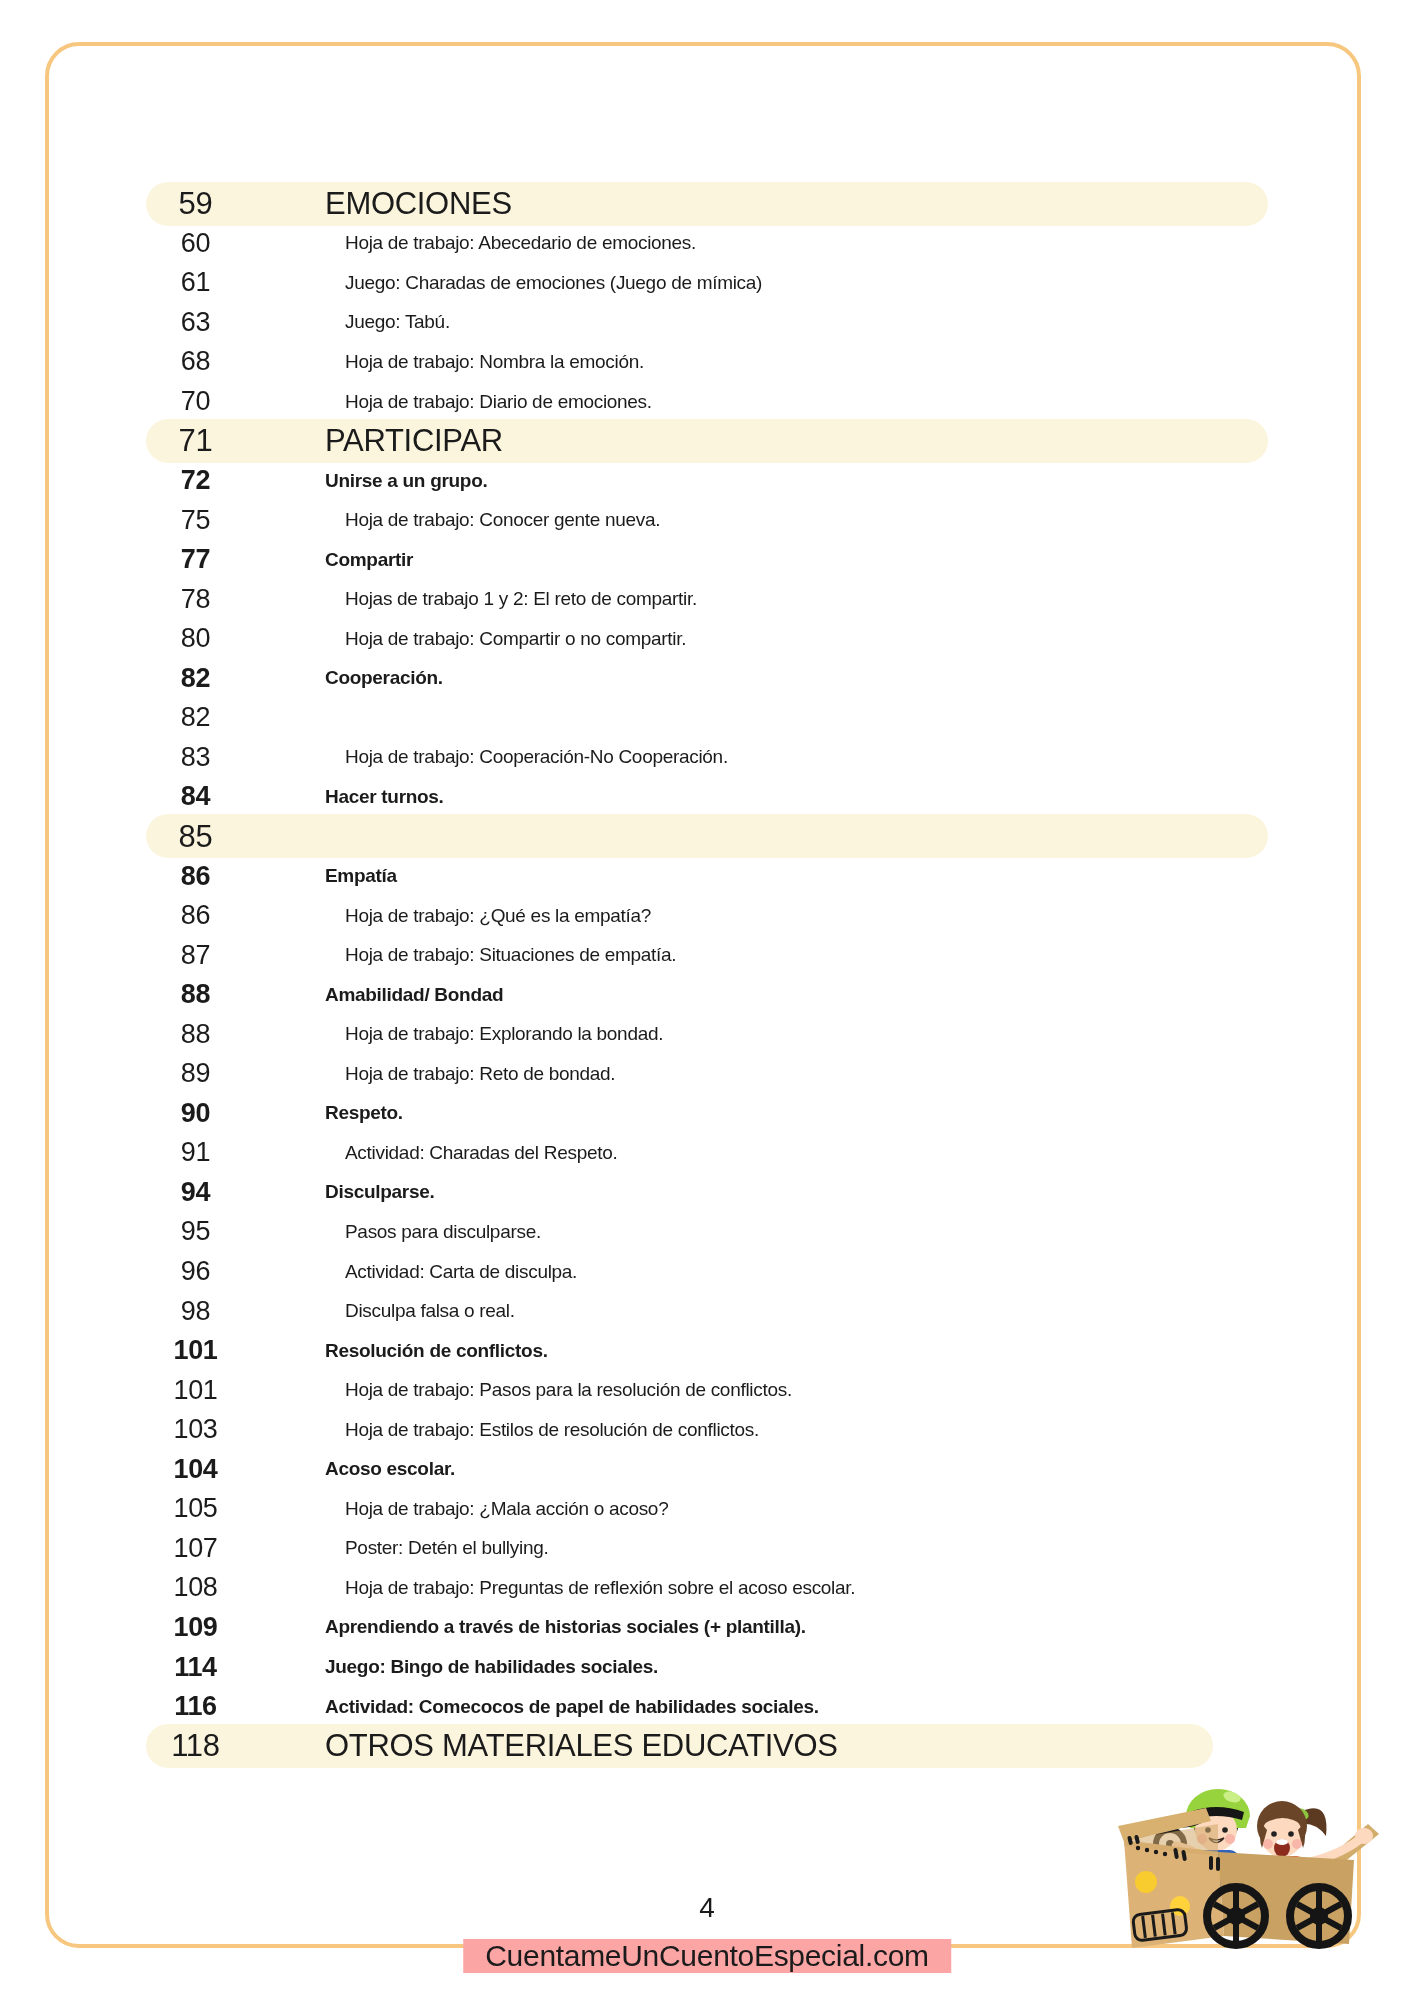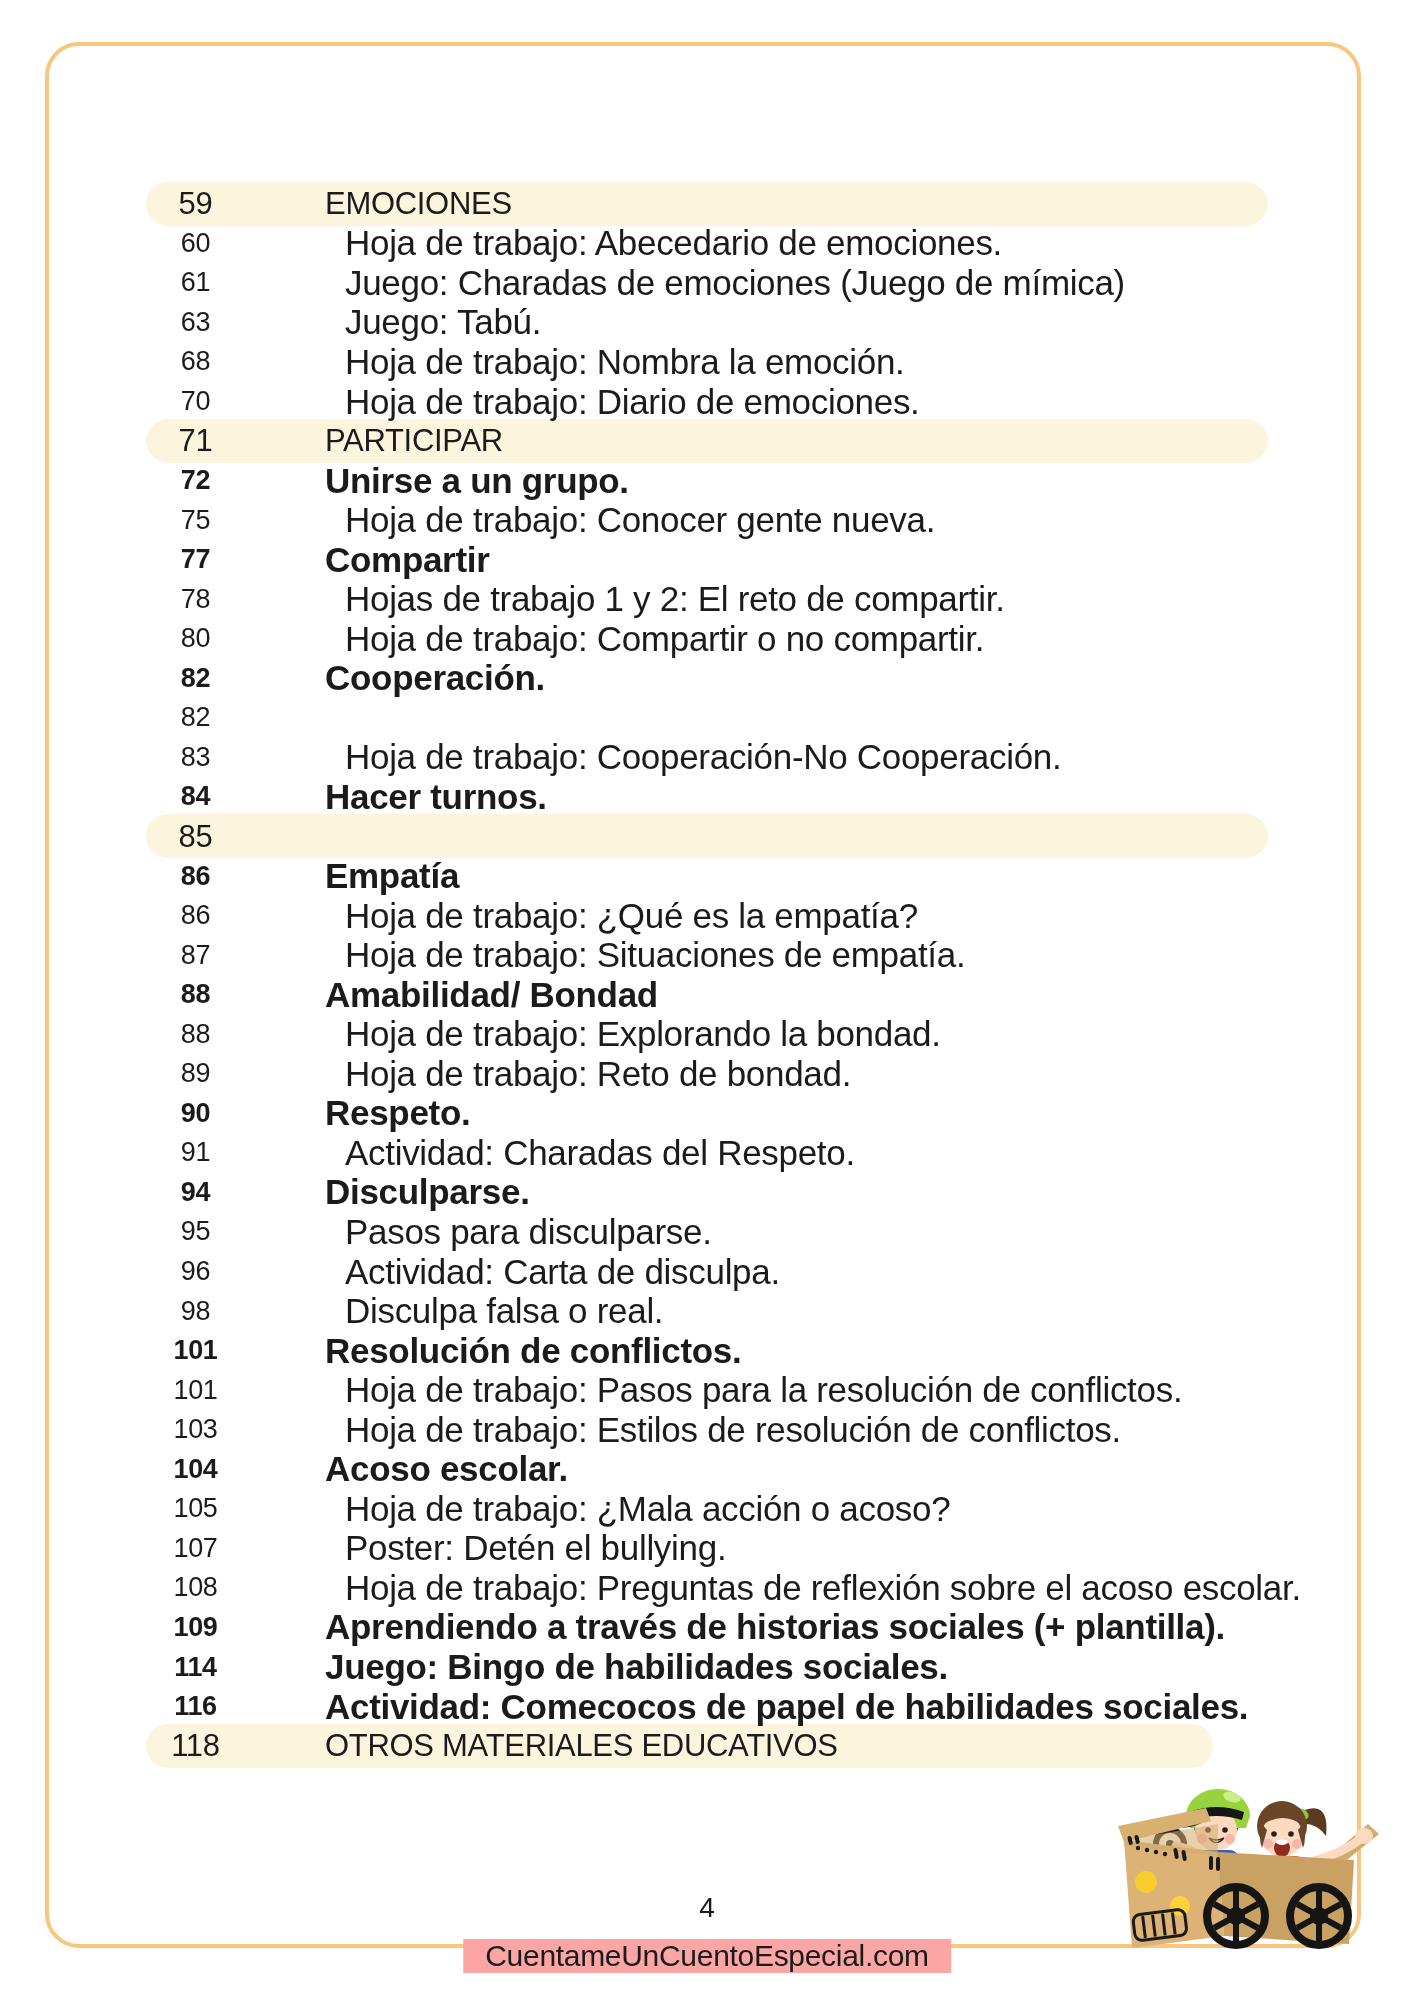--- a/index.html
+++ b/index.html
@@ -18,21 +18,21 @@
   }
   .row{
     position:relative;height:39.55px;display:flex;align-items:center;
     letter-spacing:-0.3px;white-space:nowrap;
   }
   .row .num{
     position:relative;width:145px;margin-left:95px;text-align:center;
     font-size:27px;flex:0 0 auto;z-index:1;
   }
   .row .label{
-    position:relative;margin-left:77px;font-size:35px;z-index:1;
+    position:relative;margin-left:77px;font-size:19px;z-index:1;
   }
   .row.bold .num,.row.bold .label{font-weight:bold;}
   .row.bold .label,.row.section .label{margin-left:57px;}
   .row.section .num,.row.section .label{font-size:31px;font-weight:normal;}
   .band{
     position:absolute;left:118px;right:174px;top:-2.5px;height:44px;
     background:#fcf5de;border-radius:22px;z-index:0;
   }
   .row.section:last-child .band{right:229px;}
   .page-number{

